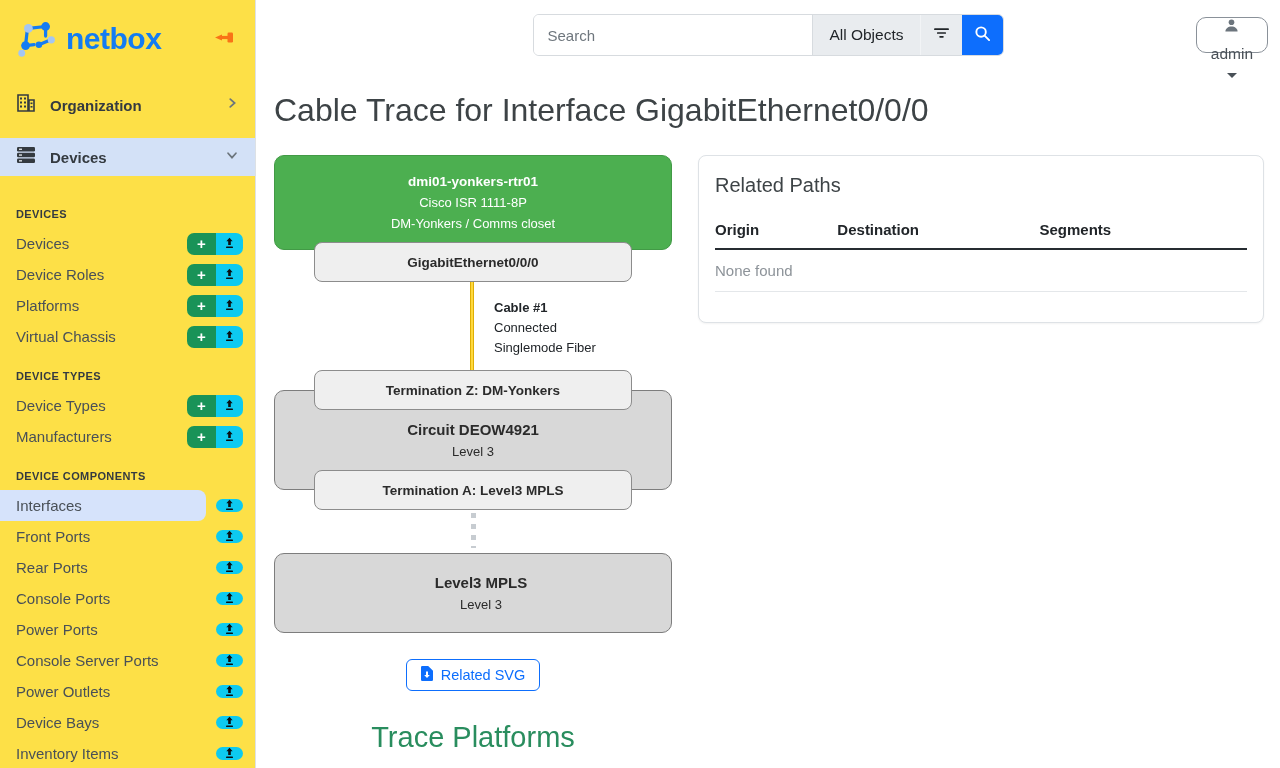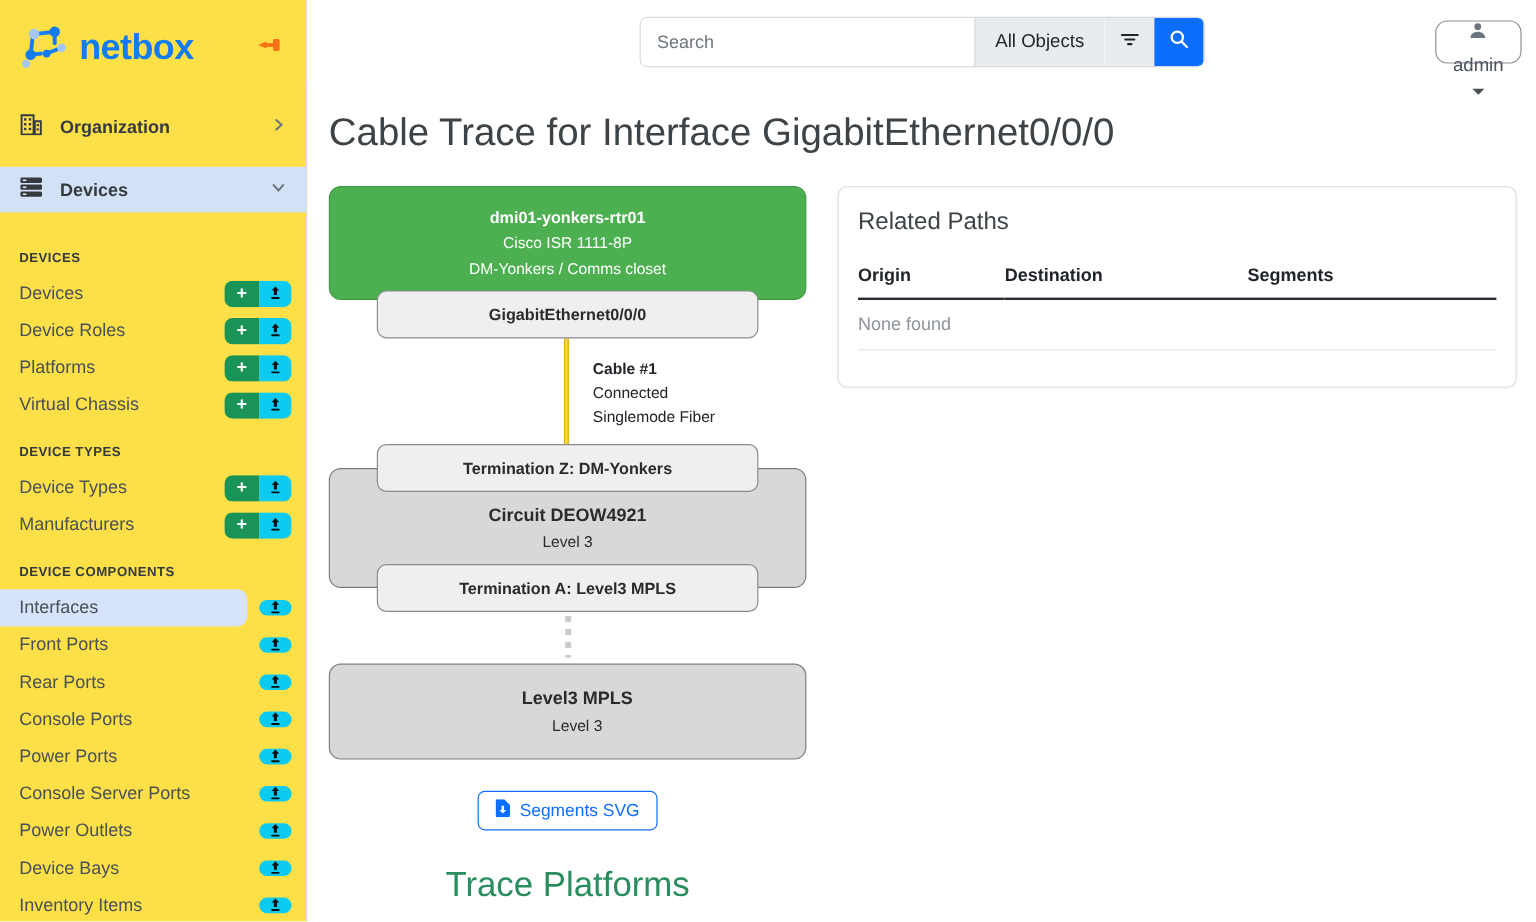--- a/index.html
+++ b/index.html
@@ -469,21 +469,21 @@
         <div class="download-btn">
           <span>
             <svg width="12" height="15" viewBox="0 0 12 15" fill="#0d6efd">
               <path d="M1.2 0h6L12 4.8V13.8A1.2 1.2 0 0 1 10.8 15H1.2A1.2 1.2 0 0 1 0 13.8V1.2A1.2 1.2 0 0 1 1.2 0z"></path>
               <g fill="#fff">
                   <rect x="5" y="5.5" width="2" height="4"></rect>
                   <path d="M3.2 9 6 12 8.8 9z"></path>
                 </g>
             </svg>
           </span>
-          <span>Segments SVG</span>
+          <span>Related SVG</span>
         </div>
 
         <div class="trace-status">Trace Platforms</div>
       </div>
 
       <div class="card">
         <div class="card-title">Related Paths</div>
         <table class="paths-table">
           <thead>
               <tr>

